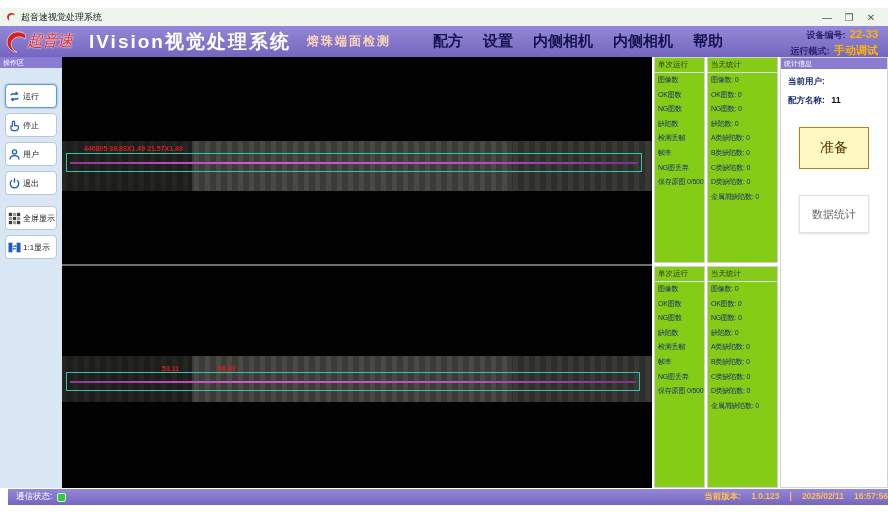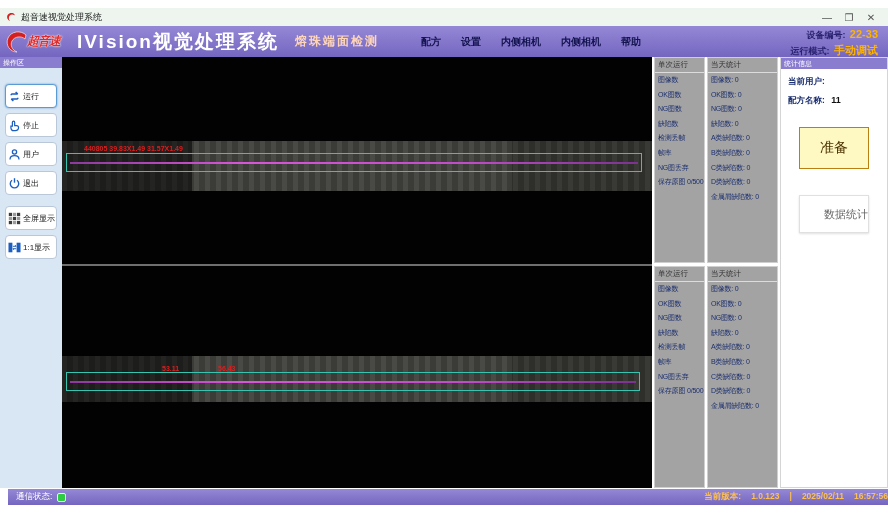--- a/index.html
+++ b/index.html
@@ -12,26 +12,26 @@
   .titlebar .applogo { width:10px; height:10px; margin-right:5px; }
   .titlebar .ttext { font-size:9px; color:#222; }
   .wincontrols { margin-left:auto; display:flex; }
   .wincontrols span { width:22px; text-align:center; font-size:10px; color:#555; cursor:default; }
 
   
   .header { position:absolute; left:0; top:26px; width:888px; height:31px;
     background:linear-gradient(#9488d6,#7466c0); display:flex; align-items:center; }
   .brand { display:flex; align-items:center; margin-left:6px; position:relative; }
   .brand svg { width:24px; height:22px; }
-  .brand .btext { font-size:12px; font-weight:bold; font-style:italic; color:#e02a2a;
+  .brand .btext { font-size:16px; font-weight:normal; font-style:italic; color:#e02a2a;
     text-shadow:0 0 2px #fff, 0 0 1px #fff; letter-spacing:-1px; margin-left:-3px; }
   .apptitle { color:#fff; font-size:19px; font-weight:bold; letter-spacing:2px; margin-left:17px; }
   .subtitle { color:#ffd5b8; font-size:12px; font-weight:bold; letter-spacing:2px; margin-left:16px; }
   .menu { display:flex; gap:20px; margin-left:42px; }
-  .menu span { font-size:10px; font-weight:bold; color:#141450; cursor:default; }
+  .menu span { font-size:15px; font-weight:bold; color:#141450; cursor:default; }
   .devinfo { margin-left:auto; margin-right:10px; text-align:right; line-height:13px; }
   .devinfo .lbl { font-size:9px; font-weight:bold; color:#2a2270; }
   .devinfo .val { font-size:11px; font-weight:bold; color:#ffb400; }
 
   
   .sidebar { position:absolute; left:0; top:57px; width:62px; height:431px; background:#d9e6f3; }
   .sidebar-header { height:11px; background:#8a7dd0; color:#fff; font-size:7px;
     line-height:11px; padding-left:3px; }
   .side-btn { width:52px; height:24px; margin:5px auto 0; background:#fff;
     border:1px solid #b9c7d9; border-radius:4px; display:flex; align-items:center;
@@ -52,40 +52,40 @@
   .band .dimright { position:absolute; right:0; top:0; bottom:0; width:140px; background:rgba(0,0,0,0.22); }
   .seam-rect { position:absolute; border:1px solid #35c4b0; }
   .seam-line { position:absolute; height:2px;
     background:linear-gradient(90deg,#8c3a9c,#d855d8 30%,#c04cc8 70%,#7c3290); }
   .anno { position:absolute; color:#e01d1d; font-size:7px; font-weight:bold; white-space:nowrap; }
 
   
   .stats-group { position:absolute; left:654px; width:124px; display:flex; gap:2px; }
   #stats-1 { top:57px; height:206px; }
   #stats-2 { top:266px; height:222px; }
-  .stat-panel { background:#a3a3a3; border:1px solid #cfcfcf; height:100%; overflow:hidden; }
+  .stat-panel { background:#84cc16; border:1px solid #cfcfcf; height:100%; overflow:hidden; }
   .stat-panel.single { width:60px; }
   .stat-panel.daily { width:84px; }
   .stat-title { font-size:7.5px; color:#333; padding:2px 0 2px 3px; border-bottom:1px solid #dcdcdc; }
   .stat-rows div { font-size:7px; color:#1c2f6e; line-height:14.6px; padding-left:3px;
     white-space:nowrap; letter-spacing:-0.2px; }
 
   
   .info-panel { position:absolute; left:780px; top:57px; width:108px; height:431px;
     background:#fff; border:1px solid #d5d5d5; }
   .info-header { height:11px; background:#8a7dd0; color:#fff; font-size:7px;
     line-height:11px; padding-left:3px; }
   .info-row { margin:7px 0 0 7px; font-size:8.5px; font-weight:bold; color:#1c2f6e; }
   .info-row .ivalue { color:#111; font-size:9px; margin-left:4px; }
   .btn-prepare { display:block; width:70px; height:42px; margin:20px auto 0;
     background:#fef9c3; border:1px solid #b97f10; font-size:14px; color:#4d3300;
     font-family:inherit; cursor:pointer; }
   .btn-datastats { display:block; width:70px; height:38px; margin:26px auto 0;
     background:#fff; border:1px solid #e0e0e0; box-shadow:0 1px 2px rgba(0,0,0,0.12);
-    font-size:11px; color:#666; font-family:inherit; cursor:pointer;text-align:right; }
+    font-size:11px; color:#666; font-family:inherit; cursor:pointer; }
 
   
   .statusbar { position:absolute; left:8px; top:489px; width:888px; height:16px;
     background:linear-gradient(#9488d6,#7466c0); display:flex; align-items:center; padding:0 8px; }
   .statusbar .comm { font-size:8.5px; color:#fff; }
   .comm-ind { width:9px; height:9px; background:#2ecc40; border:1px solid #d9f7de;
     border-radius:2px; margin-left:5px; }
   .statusbar .right { margin-left:auto; display:flex; gap:10px; font-size:8.5px;
     color:#ffc04d; font-weight:bold; }
 </style>

